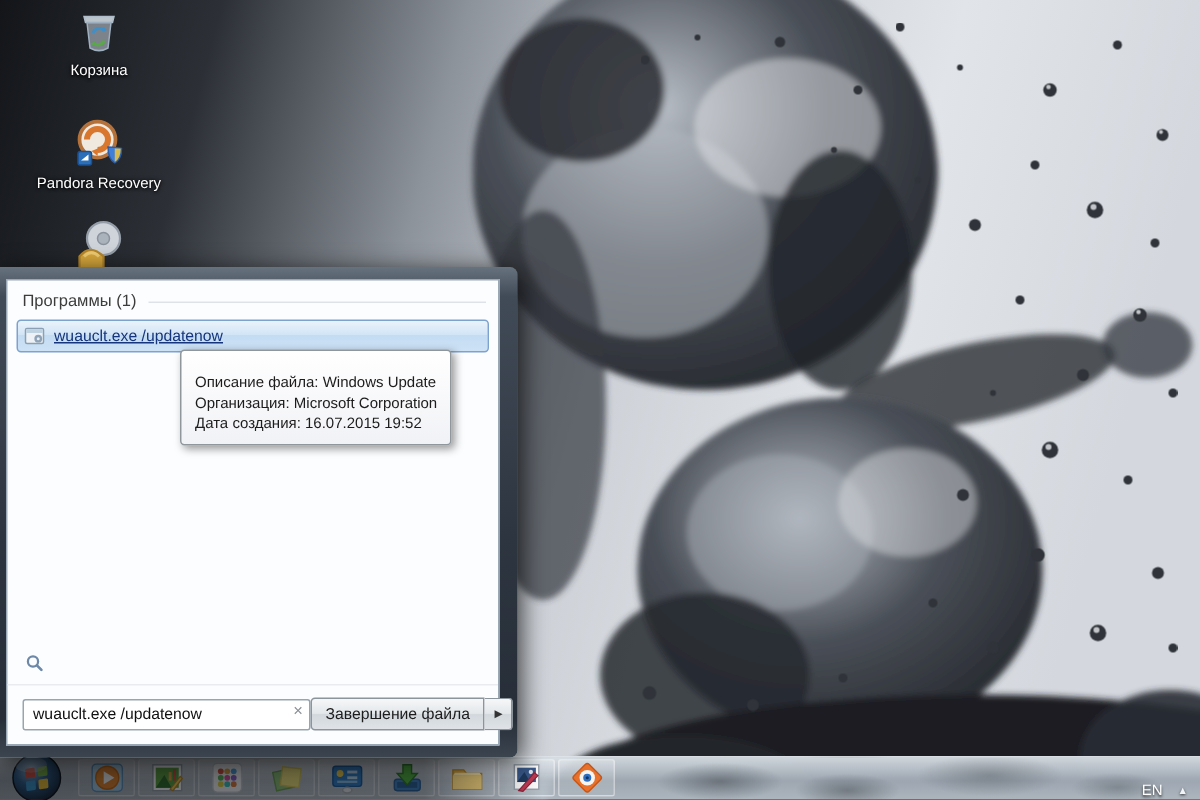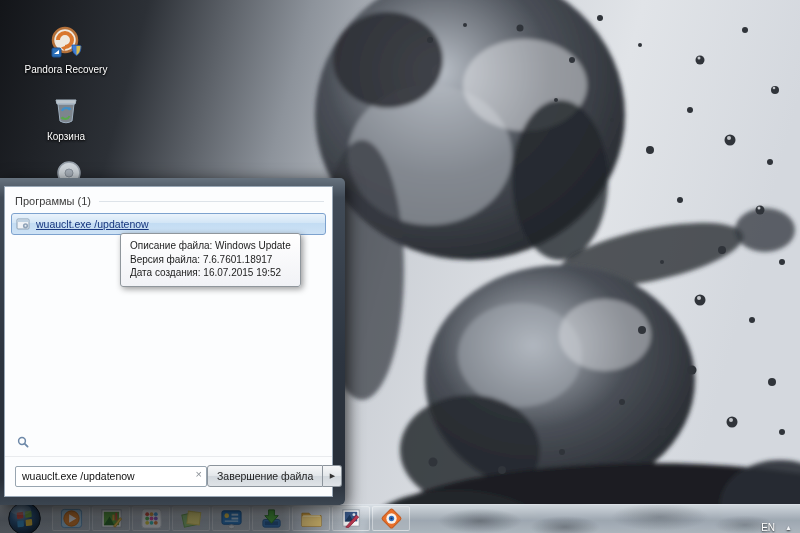--- a/index.html
+++ b/index.html
@@ -59,21 +59,21 @@
     display:flex;align-items:center;justify-content:center;color:#1d1d1d;
   }
   .shutdown-btn{padding:0 9px;font-size:10.5px;border-radius:3px 0 0 3px;white-space:nowrap;}
   .shutdown-arrow{width:19px;border-left:none;border-radius:0 3px 3px 0;font-size:7px;color:#333;}
   
   .tooltip{
     position:absolute;left:120px;top:233px;z-index:20;
     background:linear-gradient(180deg,#ffffff 0%,#f1f2f6 100%);
     border:1px solid #8f969c;border-radius:3px;
     box-shadow:2px 2px 6px rgba(0,0,0,.4);
-    padding:5px 9px 6px 9px;font-size:10px;color:#1c1c1c;line-height:1.35;white-space:nowrap;
+    padding:15px 9px 6px 9px;font-size:10px;color:#1c1c1c;line-height:1.35;white-space:nowrap;
   }
   
   .taskbar{
     position:absolute;left:0;bottom:0;width:800px;height:28px;z-index:5;
     border-top:1px solid rgba(242,246,250,.65);
     background-image:
       radial-gradient(60px 18px at 480px 16px, rgba(48,53,60,.45), transparent 70%),
       radial-gradient(50px 16px at 565px 22px, rgba(40,45,52,.40), transparent 70%),
       radial-gradient(70px 20px at 660px 12px, rgba(58,64,72,.35), transparent 70%),
       radial-gradient(44px 14px at 745px 20px, rgba(48,53,60,.30), transparent 70%),
@@ -185,46 +185,46 @@
         <circle cx="731" cy="420" r="2"></circle>
         <circle cx="774" cy="88" r="1.3"></circle>
   </g>
 
   <circle cx="210" cy="207" r="6" fill="#4a4f57" opacity="0.5"></circle>
   <circle cx="262" cy="495" r="5" fill="#3c4148" opacity="0.5"></circle>
 </svg>
 </div>
 
 <div class="desktop-icons">
+  <div class="desk-icon">
+    <span class="glyph">
+      <svg width="36" height="36" viewBox="0 0 36 36">
+        <path d="M8,8 L28,8 L27,12 L9,12 Z" fill="rgba(215,224,232,.85)" stroke="#aebdc9" stroke-width="1"></path>
+        <path d="M10,12 L26,12 L24,29 Q18,32.5 12,29 Z" fill="rgba(200,212,222,.55)" stroke="#9fb0c0" stroke-width="1"></path>
+        <path d="M14,19 a4.5,4.5 0 0 1 8,-1" fill="none" stroke="#3f8fc9" stroke-width="2"></path>
+        <path d="M21,15 l2.5,2 -3.3,0.8 Z" fill="#3f8fc9"></path>
+        <path d="M21.5,24 a4.5,4.5 0 0 1 -7.5,1.5" fill="none" stroke="#59a84a" stroke-width="2"></path>
+        <path d="M15,27.5 l-2.8,-1.4 3,-1.5 Z" fill="#59a84a"></path>
+      </svg>
+    </span>
+    <span class="lbl">Корзина</span>
+  </div>
   <div class="desk-icon" style="margin-top:22px;">
     <span class="glyph">
       <svg width="36" height="36" viewBox="0 0 36 36">
         <circle cx="17" cy="15" r="12" fill="#efe9df" stroke="#b4713a" stroke-width="2.5"></circle>
         <path d="M10,15 a7,7 0 1 1 7,7" fill="none" stroke="#d9772e" stroke-width="4"></path>
         <path d="M17,26 l-4,-3.4 4.6,-1.8 Z" fill="#d9772e"></path>
         <path d="M24,20 q5,0 9,1 q0,7 -4.5,9.5 q-4.5,-2.5 -4.5,-10.5 Z" fill="#3f7fd9" stroke="#2c5ea8" stroke-width="1"></path>
         <path d="M28.5,21 l0,9 q4,-2.5 4,-9 Z" fill="#f3c536" opacity="0.85"></path>
         <rect x="4" y="23" width="9" height="9" rx="1.5" fill="#2a6fb8" stroke="#1d5090" stroke-width="1"></rect>
         <path d="M6,29 l5,-4 0,4 Z" fill="#fff"></path>
       </svg>
     </span>
     <span class="lbl">Pandora Recovery</span>
-  </div>
-  <div class="desk-icon">
-    <span class="glyph">
-      <svg width="36" height="36" viewBox="0 0 36 36">
-        <path d="M8,8 L28,8 L27,12 L9,12 Z" fill="rgba(215,224,232,.85)" stroke="#aebdc9" stroke-width="1"></path>
-        <path d="M10,12 L26,12 L24,29 Q18,32.5 12,29 Z" fill="rgba(200,212,222,.55)" stroke="#9fb0c0" stroke-width="1"></path>
-        <path d="M14,19 a4.5,4.5 0 0 1 8,-1" fill="none" stroke="#3f8fc9" stroke-width="2"></path>
-        <path d="M21,15 l2.5,2 -3.3,0.8 Z" fill="#3f8fc9"></path>
-        <path d="M21.5,24 a4.5,4.5 0 0 1 -7.5,1.5" fill="none" stroke="#59a84a" stroke-width="2"></path>
-        <path d="M15,27.5 l-2.8,-1.4 3,-1.5 Z" fill="#59a84a"></path>
-      </svg>
-    </span>
-    <span class="lbl">Корзина</span>
   </div>
   <div class="desk-icon" style="margin-top:16px;">
     <span class="glyph">
       <svg width="36" height="36" viewBox="0 0 36 36">
         <circle cx="21" cy="13" r="11" fill="#ced4da" stroke="#959ea8" stroke-width="1.5"></circle>
         <circle cx="21" cy="13" r="4" fill="#aab2bc" stroke="#8a929c" stroke-width="1"></circle>
         <path d="M5,25 q7,-9 16,0 l0,9 -16,0 Z" fill="#d9a93c" stroke="#b5862a" stroke-width="1.5"></path>
         <path d="M8,25 q5,-5 10,0" fill="none" stroke="#f0cd74" stroke-width="2"></path>
       </svg>
     </span>
@@ -265,21 +265,21 @@
       <span class="shutdown-group">
         <span class="shutdown-btn">Завершение файла</span>
         <span class="shutdown-arrow">▶</span>
       </span>
     </div>
   </div>
 </div>
 
 <div class="tooltip">
   <div>Описание файла: Windows Update</div>
-  <div>Версия файла: 7.6.7601.18917</div>
+  <div>Организация: Microsoft Corporation</div>
   <div>Дата создания: 16.07.2015 19:52</div>
 </div>
 
 <div class="taskbar">
   <span class="start-orb">
     <svg width="35" height="35" viewBox="0 0 36 36">
       <defs>
         <radialGradient id="orbg" cx="0.38" cy="0.3" r="0.8">
           <stop offset="0" stop-color="#9fc6e8"></stop>
           <stop offset="0.45" stop-color="#2e5d8c"></stop>

